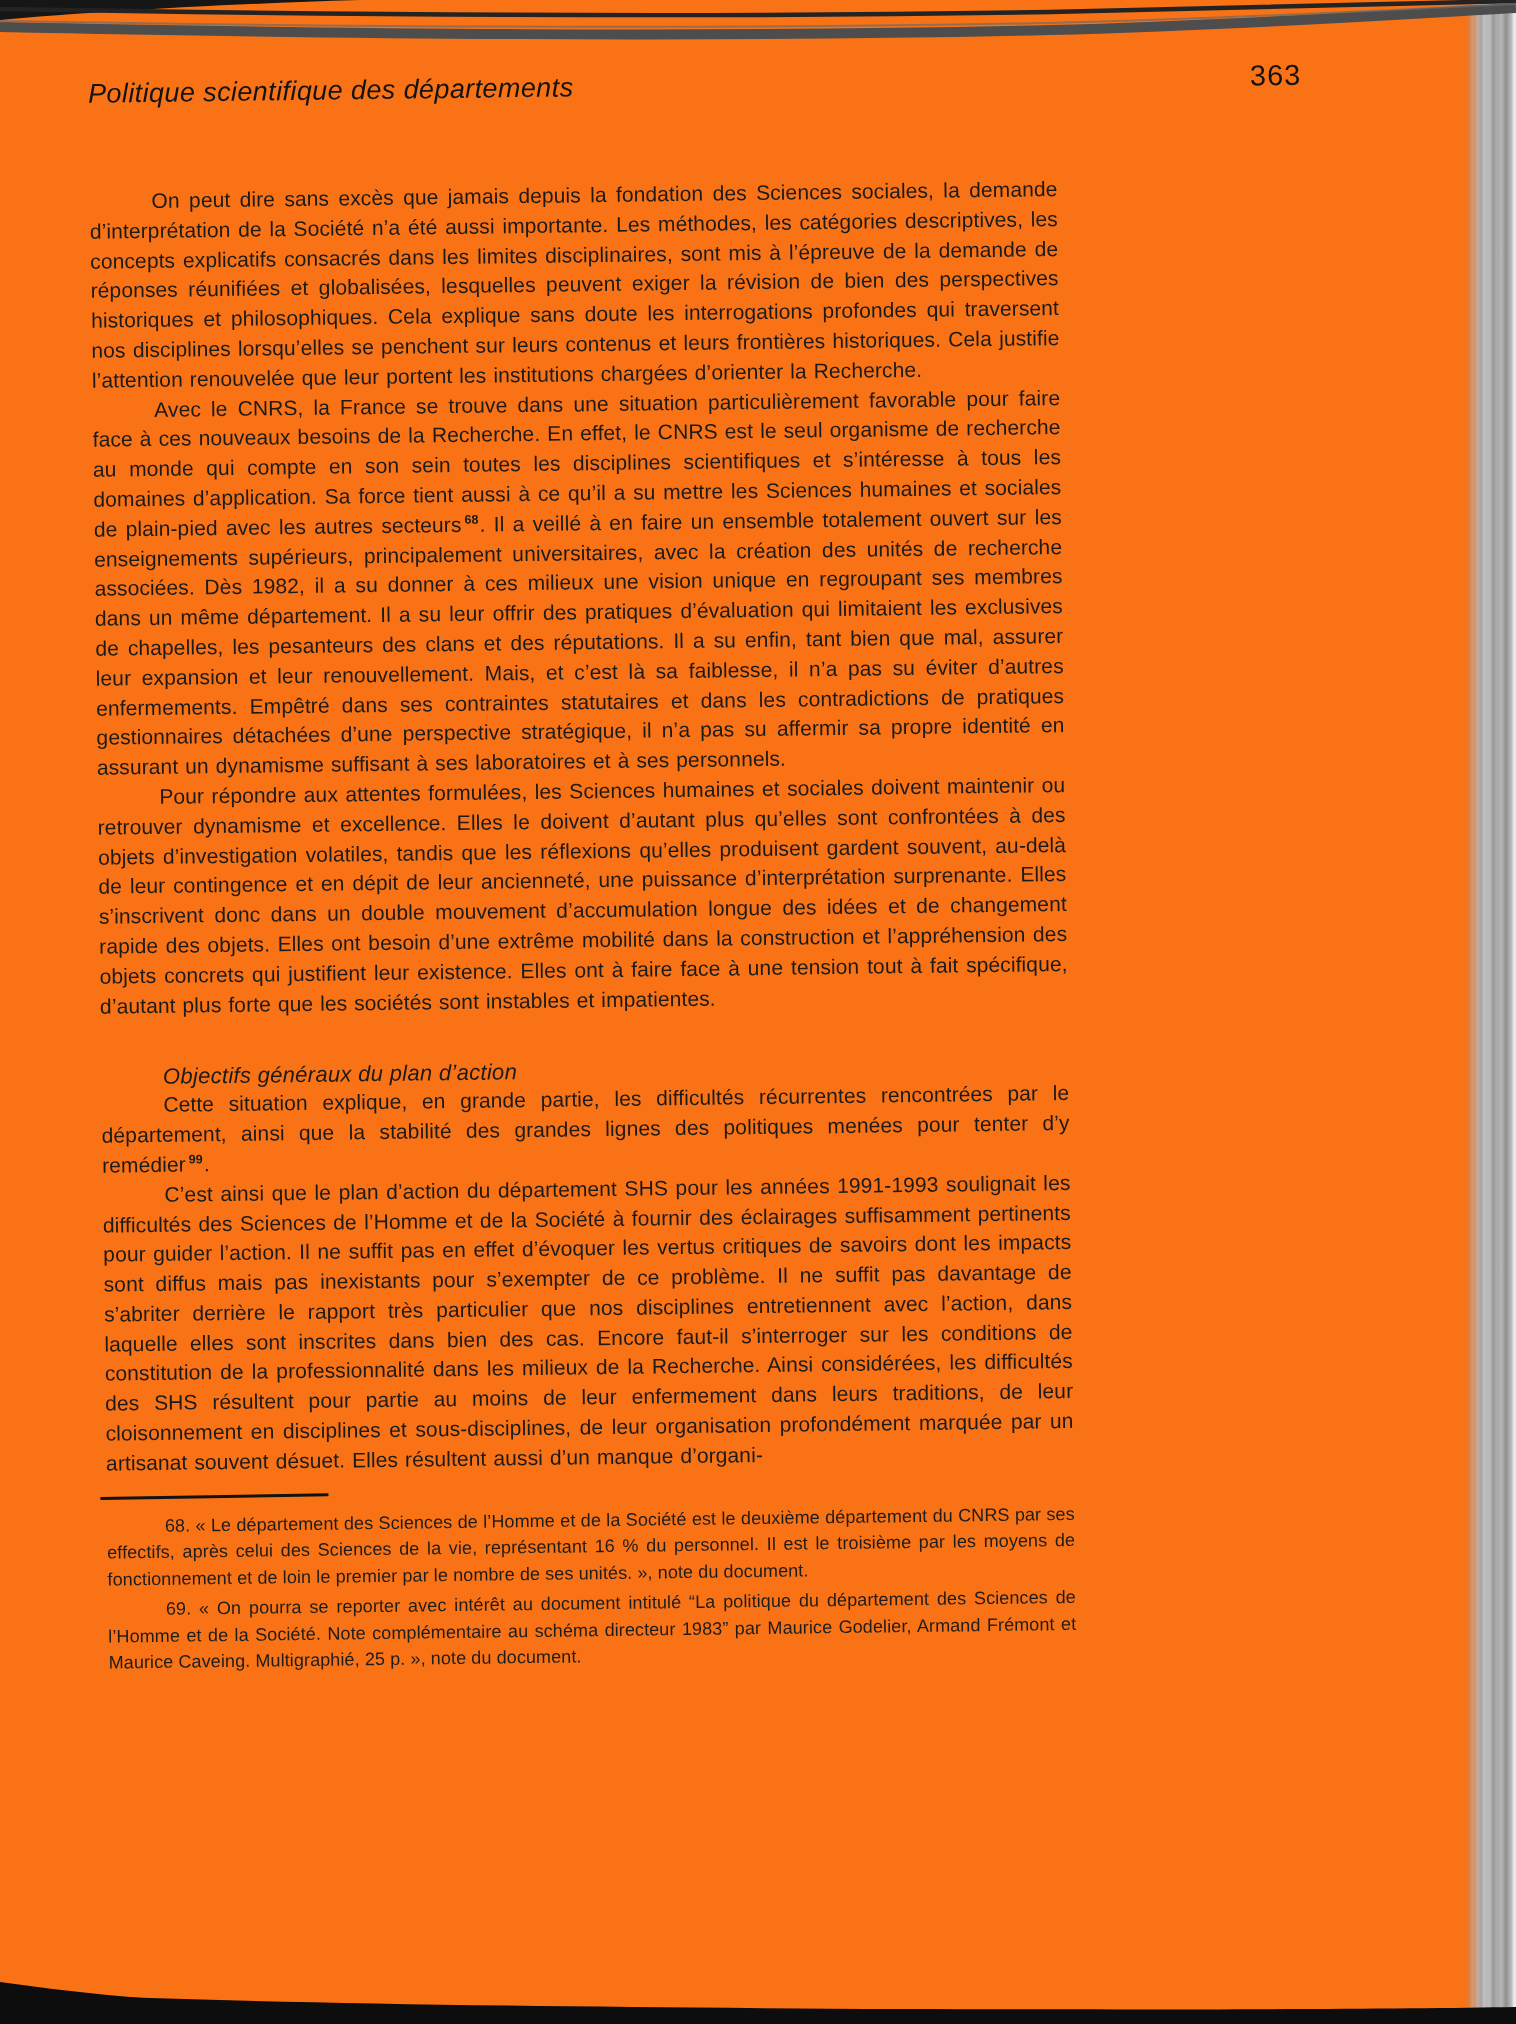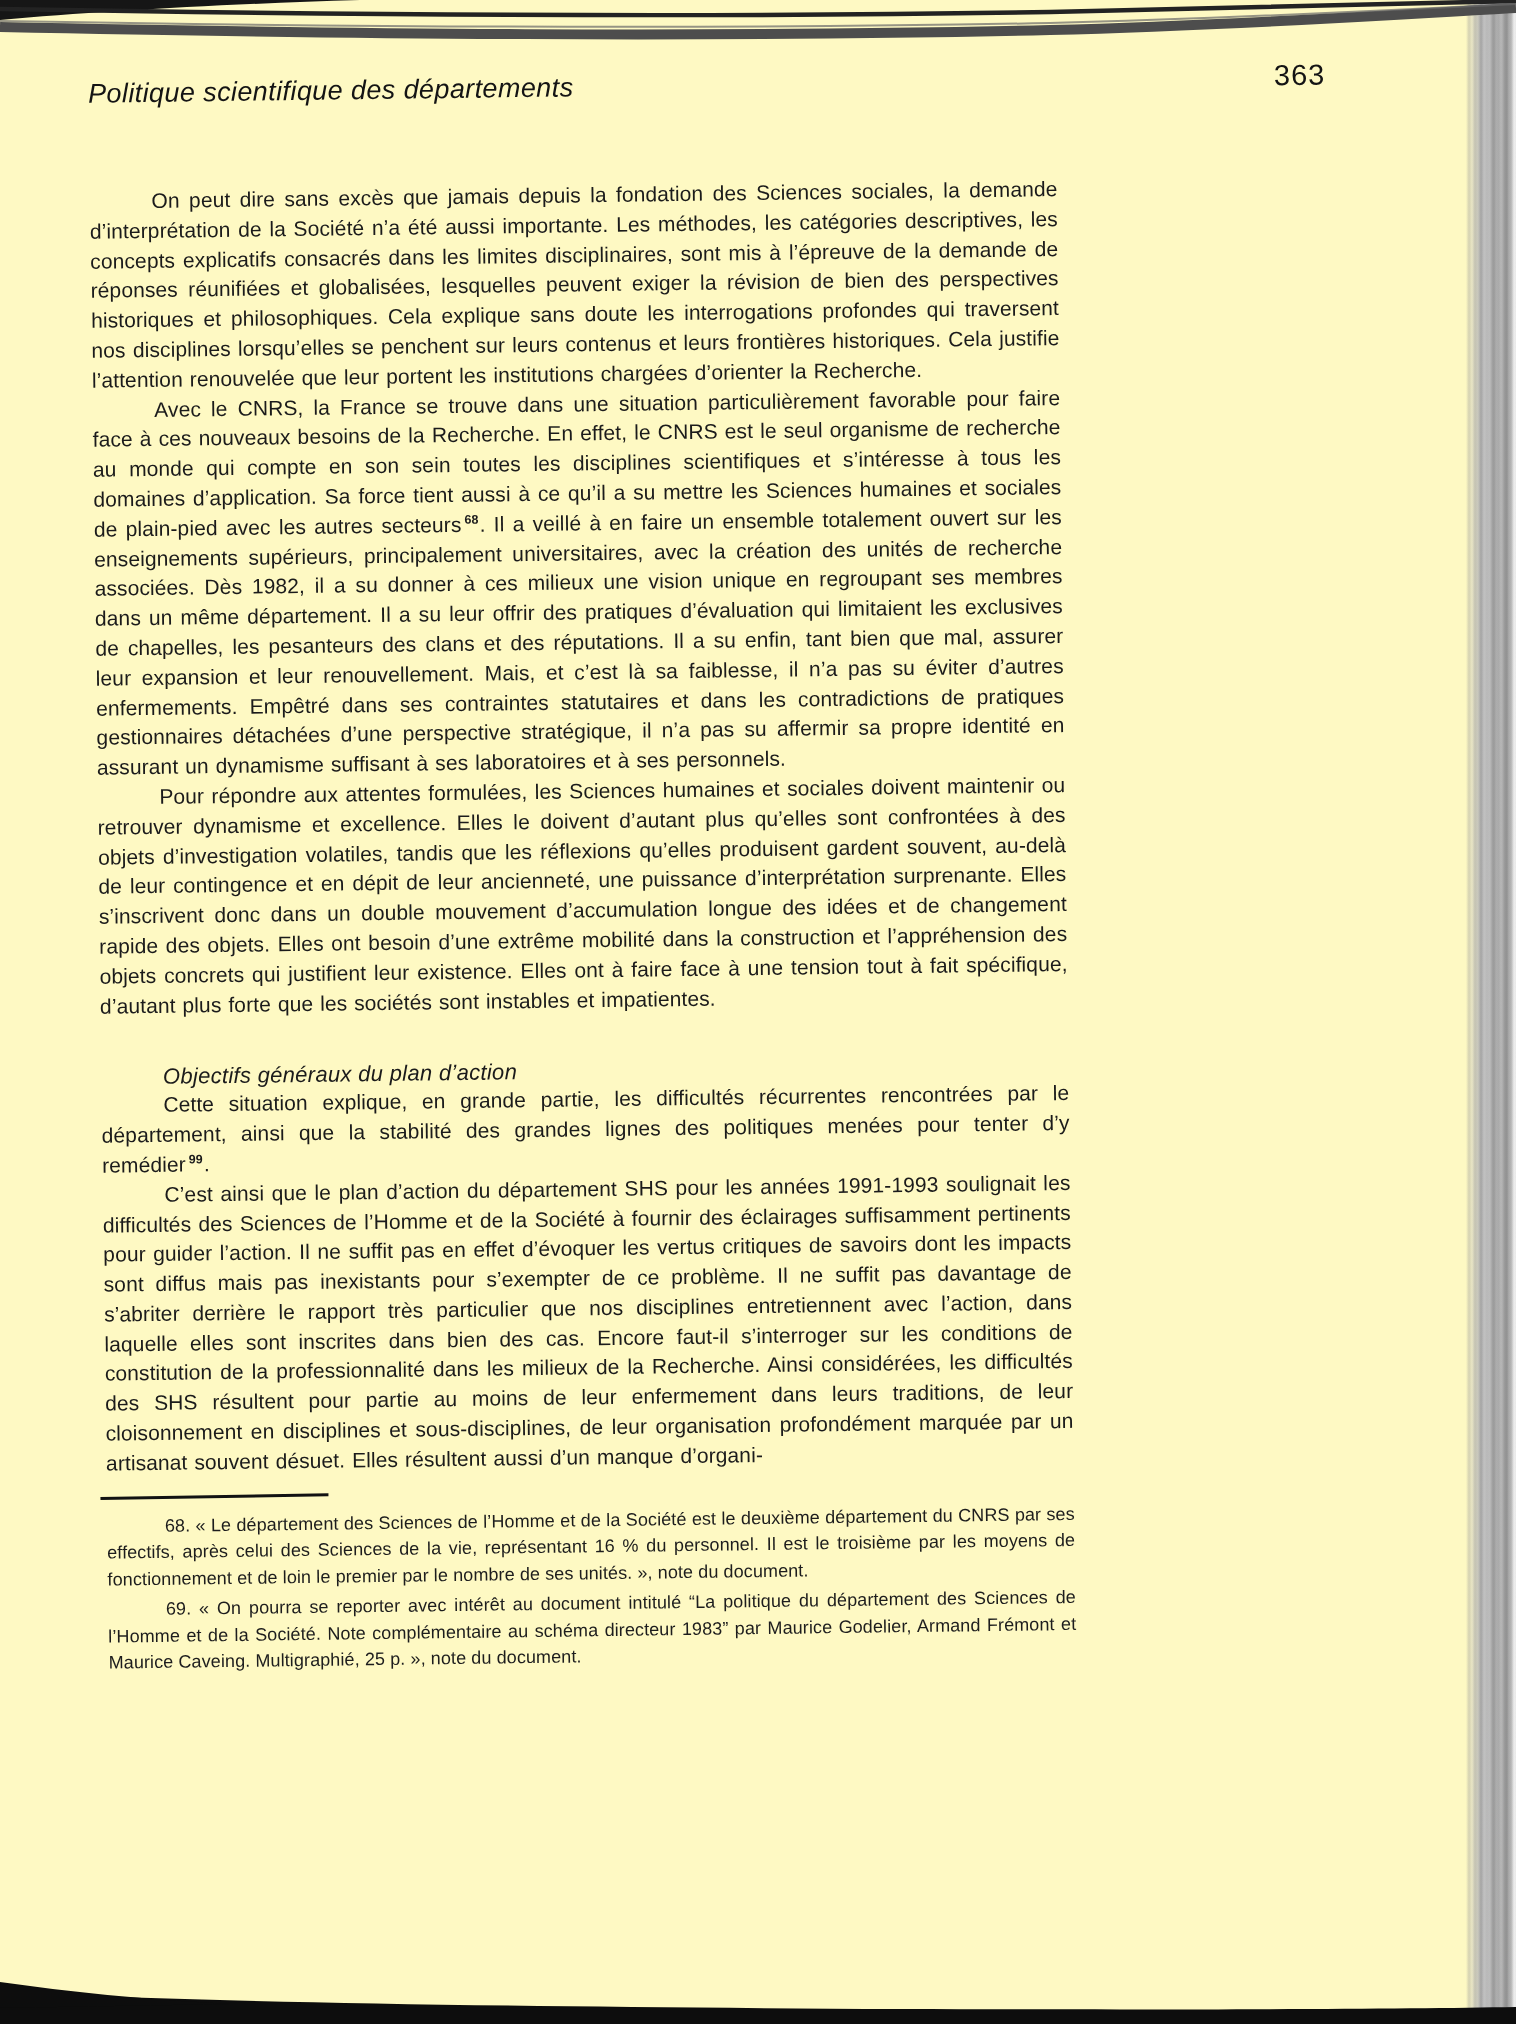--- a/index.html
+++ b/index.html
@@ -4,21 +4,21 @@
 <style>
   html, body { margin: 0; padding: 0; }
   body {
     width: 1516px; height: 2024px;
     background: #e9e9e9;
     font-family: "Liberation Sans", sans-serif;
   }
   .scan-page {
     position: relative;
     width: 1516px; height: 2024px;
-    background: #fef9c3;
+    background: #f97316;
     overflow: hidden;
     color: #1c1c1c;
   }
   
   .tilt {
     position: absolute; left: 0; top: 0;
     width: 1516px; height: 2024px;
     transform: rotate(-0.75deg);
     transform-origin: 760px 1000px;
   }
@@ -31,21 +31,21 @@
     width: 1240px; height: 36px;
   }
   .running-title {
     font-style: italic;
     font-size: 27px;
     letter-spacing: 0.4px;
     color: #141414;
     white-space: nowrap;
   }
   .page-number {
-    position: absolute; left: 1186px; top: -4px;
+    position: absolute; left: 1162px; top: -4px;
     font-size: 29px;
     letter-spacing: 1px;
     color: #141414;
   }
   .body-text { margin-top: 72px; }
   .body-text p {
     margin: 0;
     text-align: justify;
     text-indent: 62px;
     font-size: 21px;

